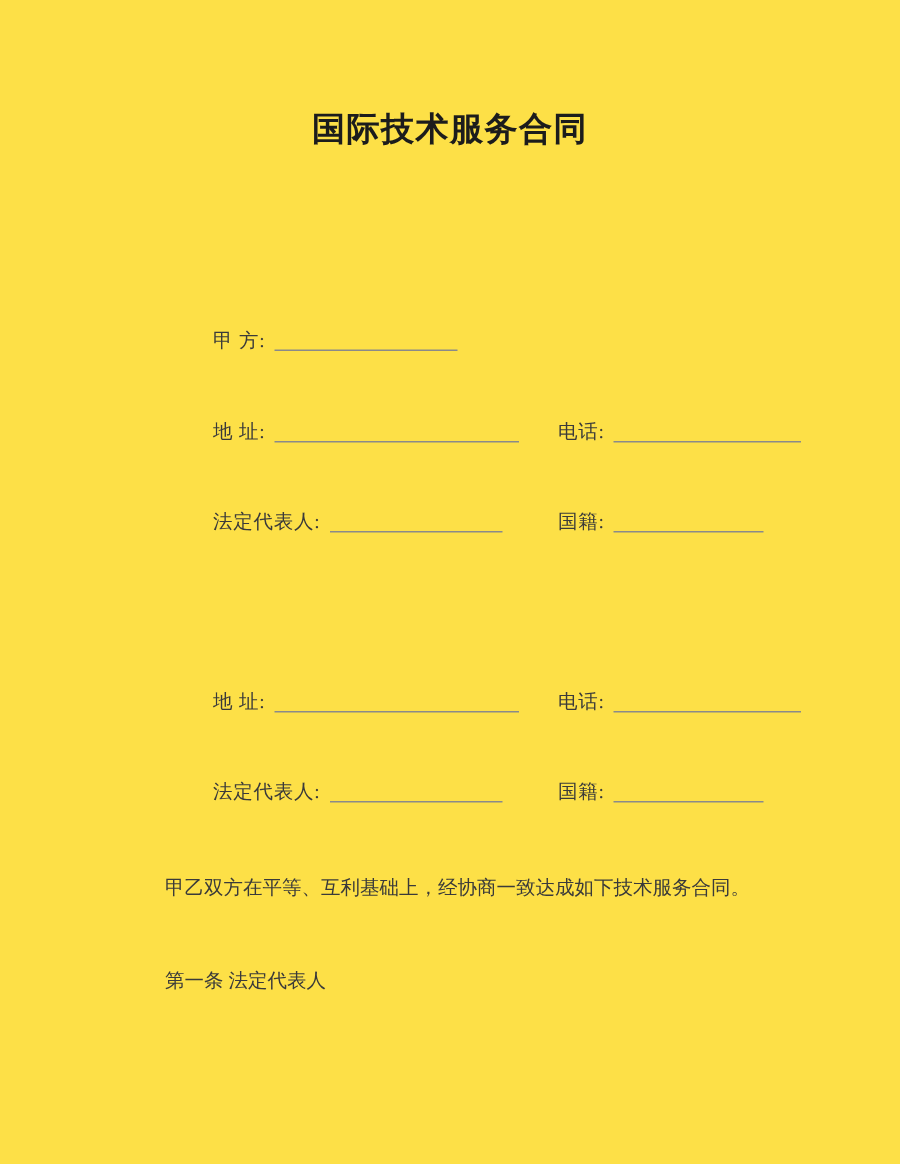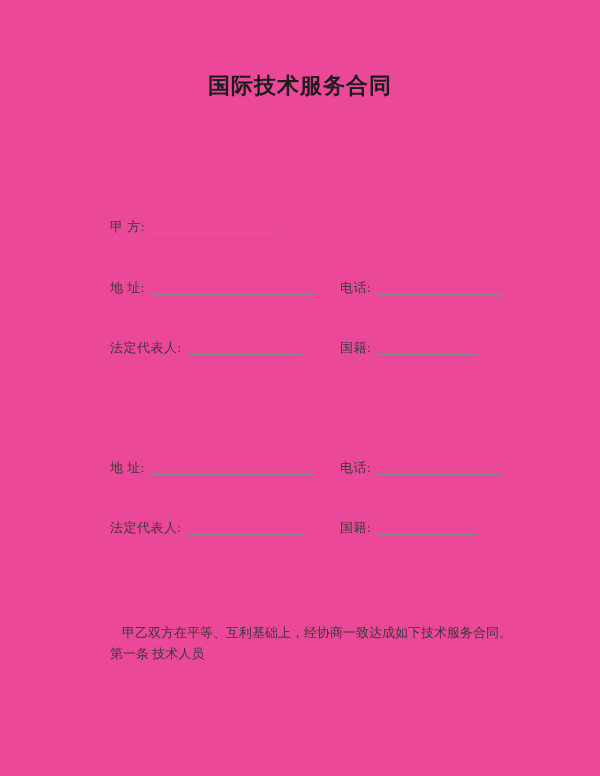--- a/index.html
+++ b/index.html
@@ -4,21 +4,21 @@
 <style>
   html, body {
     margin: 0;
     padding: 0;
     background: #ffffff;
   }
   .page {
     position: relative;
     width: 600px;
     height: 776px;
-    background: #ec4899;
+    background: #fde047;
     font-family: "Liberation Serif", serif;
     color: #383838;
     overflow: hidden;
   }
   .doc-title {
     position: absolute;
     top: 71px;
     left: 0;
     width: 100%;
     text-align: center;
@@ -27,20 +27,21 @@
     font-size: 22px;
     letter-spacing: 1px;
     color: #1c1c1c;
   }
   .field {
     position: absolute;
     font-size: 13px;
     line-height: 15px;
     white-space: nowrap;
     color: #3a3a3a;
+    margin-left: 32px;
   }
   .label { letter-spacing: 0.5px; }
   .blank {
     display: inline-block;
     height: 13px;
     border-bottom: 1px solid #8a8a8a;
     vertical-align: -3px;
     margin-left: 6px;
   }
   .para {
@@ -54,21 +55,21 @@
   .pa-name   { top: 219px; left: 110px; }
   .pa-addr   { top: 280px; left: 110px; }
   .pa-phone  { top: 280px; left: 340px; }
   .pa-rep    { top: 340px; left: 110px; }
   .pa-nat    { top: 340px; left: 340px; }
   .pb-name   { top: 400px; left: 110px; }
   .pb-addr   { top: 460px; left: 110px; }
   .pb-phone  { top: 460px; left: 340px; }
   .pb-rep    { top: 520px; left: 110px; }
   .pb-nat    { top: 520px; left: 340px; }
-  .preamble  { top: 584px; left: 122px; margin-top: 41px; }
+  .preamble  { top: 584px; left: 110px; }
   .article-1 { top: 646px; left: 110px; }
   
   .w-name  { width: 122px; }
   .w-addr  { width: 163px; }
   .w-phone { width: 125px; }
   .w-rep   { width: 115px; }
   .w-nat   { width: 100px; }
 </style>
 </head>
 <body>
@@ -105,15 +106,15 @@
 
   <div class="field pb-rep">
     <span class="label">法定代表人:</span><span class="blank w-rep"></span>
   </div>
   <div class="field pb-nat">
     <span class="label">国籍:</span><span class="blank w-nat"></span>
   </div>
 
   <div class="para preamble">甲乙双方在平等、互利基础上，经协商一致达成如下技术服务合同。</div>
 
-  <div class="para article-1">第一条 技术人员</div>
+  <div class="para article-1">第一条 法定代表人</div>
 
 </div>
 
 </body></html>

